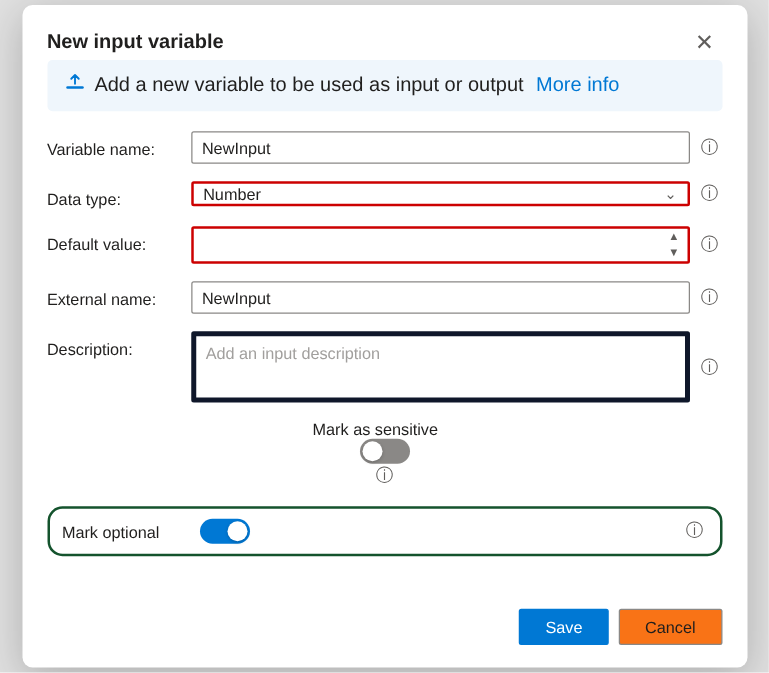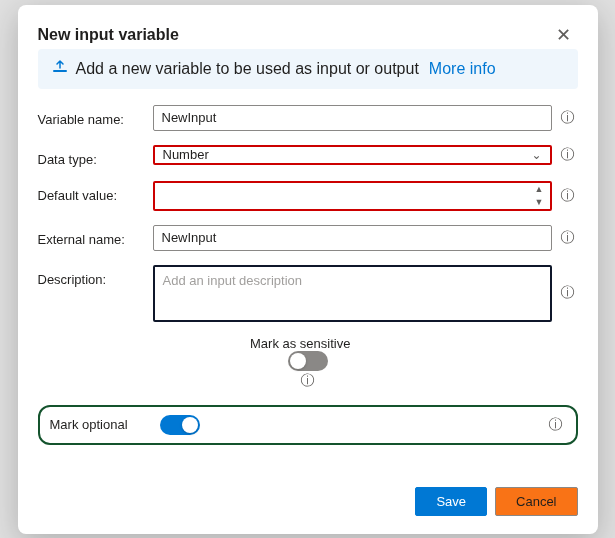--- a/index.html
+++ b/index.html
@@ -180,21 +180,21 @@
       height: 20px;
       display: flex;
       align-items: center;
       justify-content: center;
       border-radius: 50%;
       flex-shrink: 0;
     }
     .form-textarea {
       flex: 1;
       height: 57px;
-      border: 2px solid #0f172a;
+      border: 4px solid #0f172a;
       border-radius: 2px;
       padding: 6px 8px;
       font-size: 13px;
       color: #201f1e;
       background: #fff;
       resize: none;
       outline: none;
       font-family: inherit;
     }
     .form-textarea::placeholder { color: #a19f9d; }

